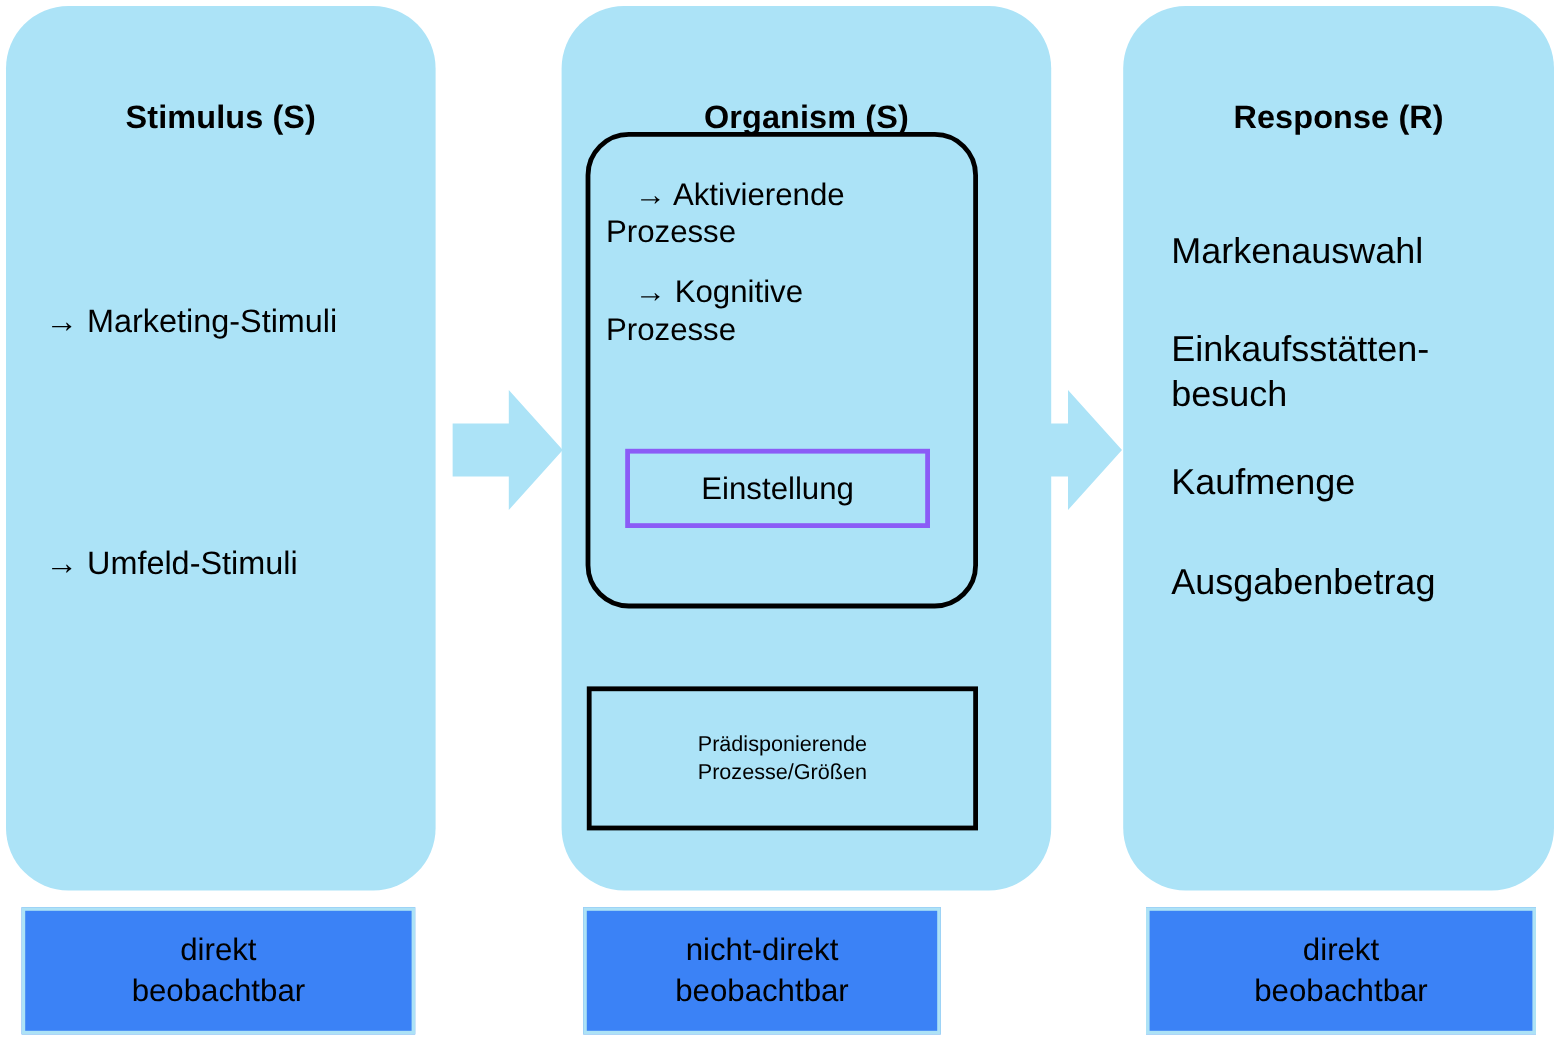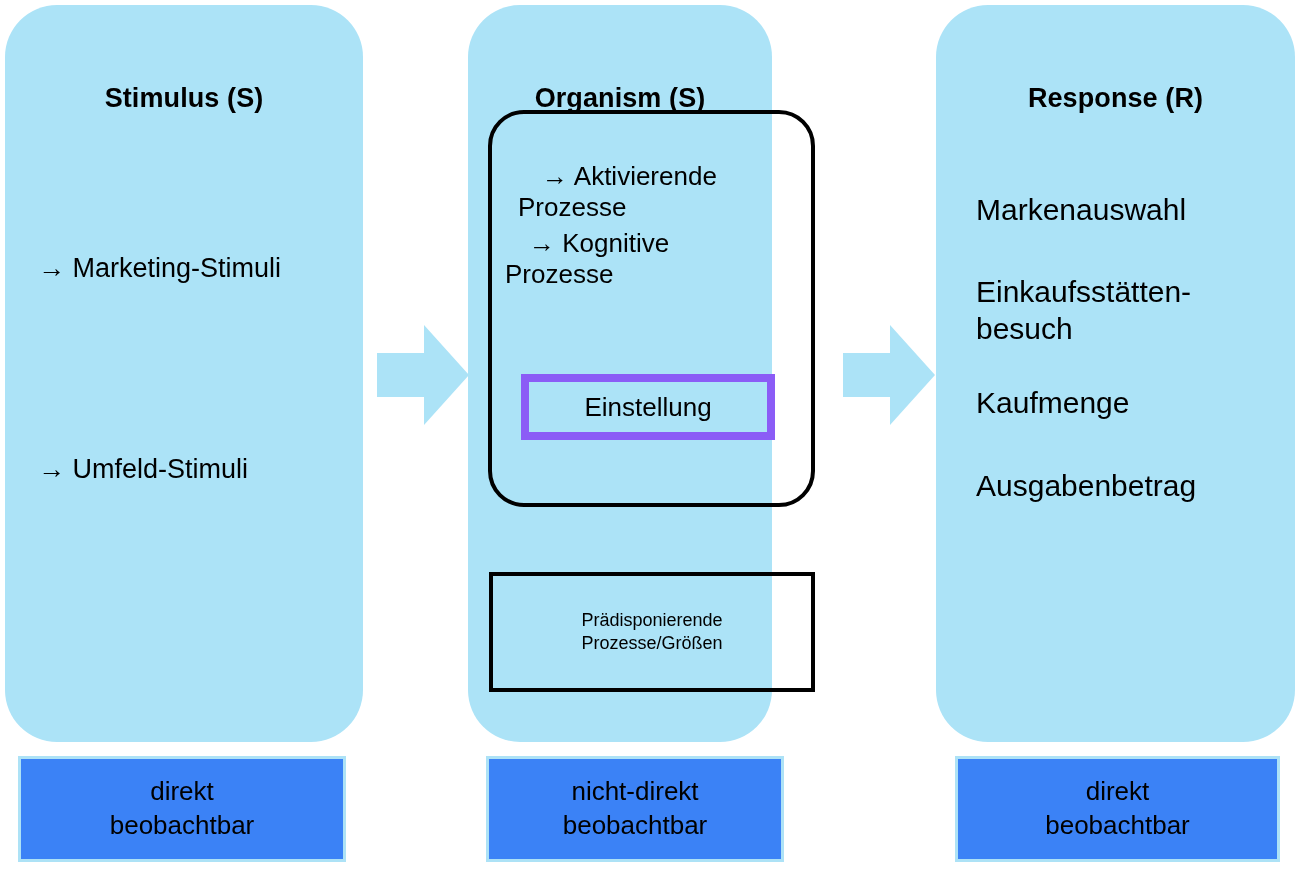--- a/index.html
+++ b/index.html
@@ -24,21 +24,21 @@
   }
 
   
   .panel {
     position: absolute;
     background: #ACE3F7;
     border-radius: 52px;
     box-sizing: border-box;
   }
   #panel-stimulus { left: 5px;   top: 5px; width: 358px; height: 737px; }
-  #panel-organism { left: 468px; top: 5px; width: 304px; height: 737px; }
+  #panel-organism { left: 468px; top: 5px; width: 408px; height: 737px; }
   #panel-response { left: 936px; top: 5px; width: 359px; height: 737px; }
 
   .panel-title {
     position: absolute;
     left: 0;
     right: 0;
     top: 50px;
     text-align: center;
     font-size: 27px;
     font-weight: bold;
@@ -70,33 +70,33 @@
     box-sizing: border-box;
     background: transparent;
   }
   .org-proc {
     position: absolute;
     left: 505px;
     width: 300px;
     font-size: 26px;
     line-height: 1.20;
   }
-  #org-proc-0 { top: 161px; margin-left: 13px; }
+  #org-proc-0 { top: 147px; }
   #org-proc-1 { top: 228px; }
   .org-proc .arrowed { display: block; padding-left: 24px; }
   .org-proc .cont    { display: block; padding-left: 0px; }
 
   
   #einstellung-box {
     position: absolute;
     left: 521px;
     top: 374px;
     width: 254px;
     height: 66px;
-    border: 8px solid #8b5cf6;
+    border: 4px solid #8b5cf6;
     box-sizing: border-box;
     display: flex;
     align-items: center;
     justify-content: center;
   }
   #einstellung-label {
     font-size: 26px;
     line-height: 1.1;
   }
 

